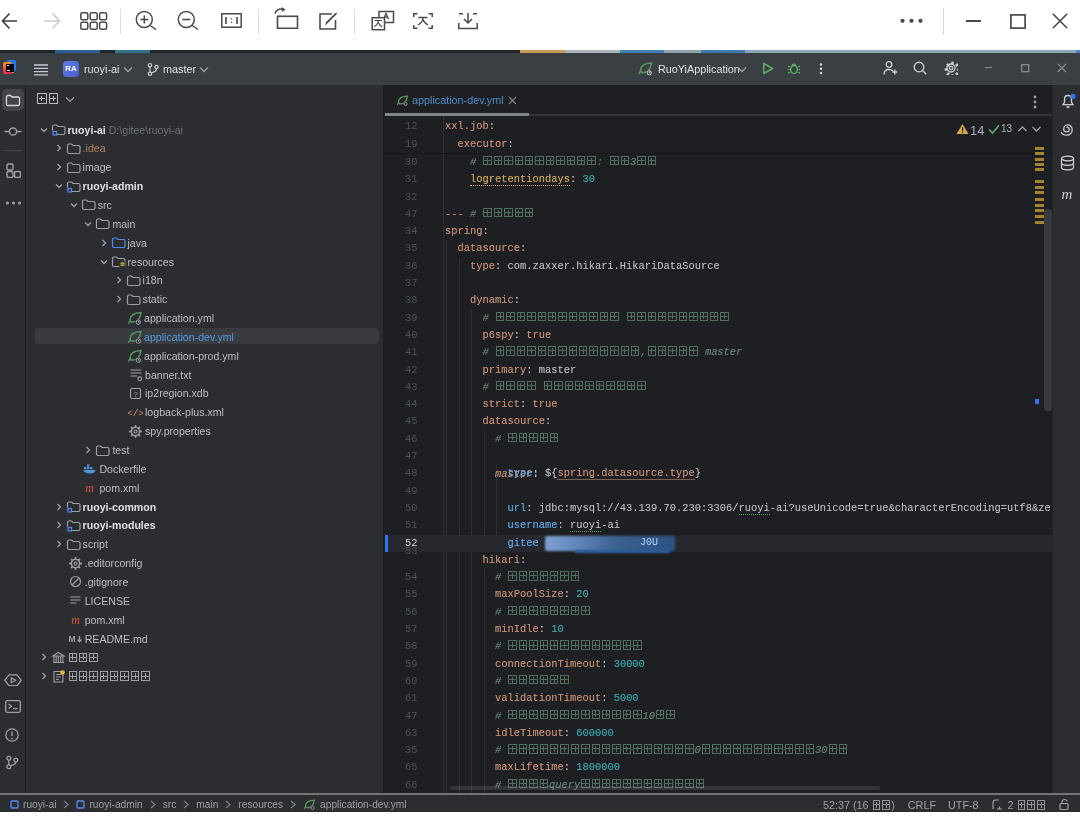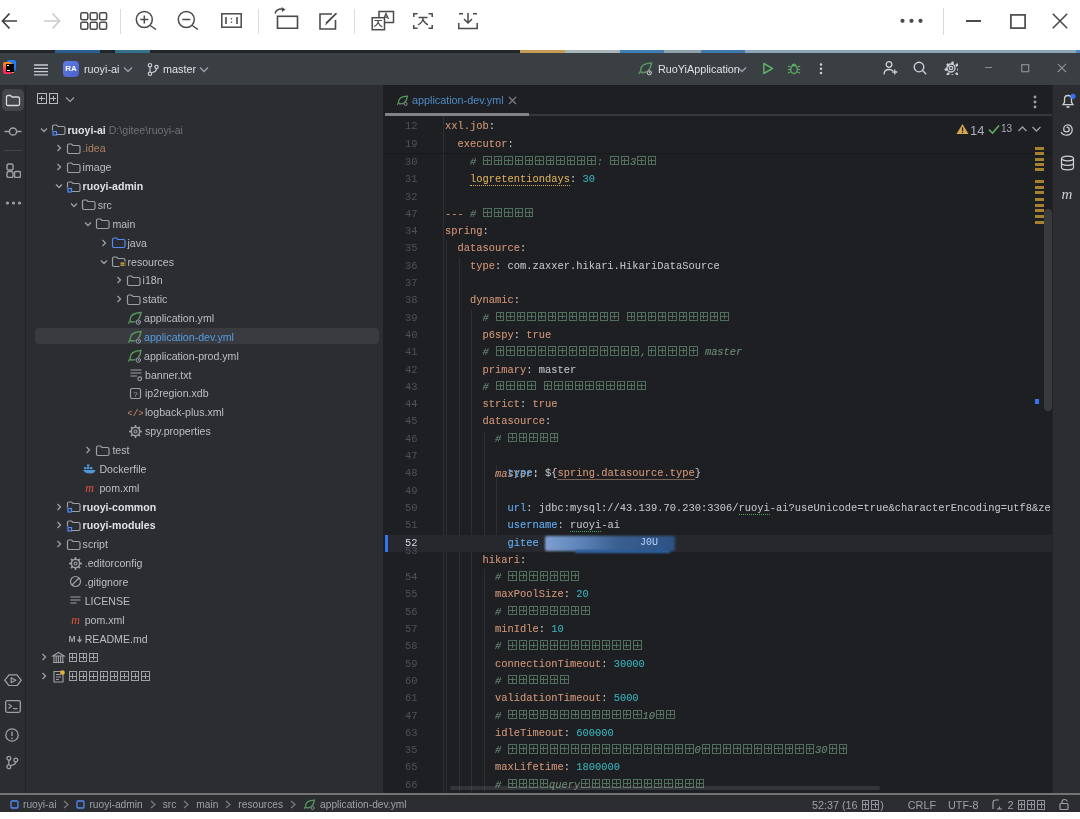--- a/index.html
+++ b/index.html
@@ -730,21 +730,21 @@
           </svg>resources<svg width="8" height="9" viewBox="0 0 8 9" style="margin:0 6px;flex:none">
             <path d="M2 1 L6 4.5 L2 8" stroke="#7a7e85" stroke-width="1.2" fill="none"></path>
           </svg><svg width="13" height="13" viewBox="0 0 16 16" style="margin:0 4px 0 0;flex:none">
             <path d="M14 2.5 C7.5 2.8 3.2 5.5 3.1 9.8 C3.1 10.8 3.6 11.6 4.3 12 C8.8 12.6 12.8 10.5 14 2.5 Z" fill="none" stroke="#57965c" stroke-width="1.6"></path>
             <path d="M3.6 10.8 Q1.8 11.6 1.6 13.6" fill="none" stroke="#57965c" stroke-width="1.5"></path>
             <circle cx="11.8" cy="12.2" r="2.6" fill="#2b2d30"></circle>
             <circle cx="11.8" cy="12.2" r="1.9" fill="none" stroke="#9da0a8" stroke-width="1"></circle>
           </svg>application-dev.yml</div>
         <div class="abs" style="right:10px;top:0;height:19px;display:flex;align-items:center;font-size:10.8px;color:#9da0a8;white-space:nowrap">
           <span>52:37 (16 <i class="z3"></i><i class="z3"></i>)</span>
-          <span style="margin-left:24px">CRLF</span>
+          <span style="margin-left:13px">CRLF</span>
           <span style="margin-left:12px">UTF-8</span>
           <svg width="13" height="13" viewBox="0 0 13 13" style="margin-left:12px">
             <path d="M2 11 V5 Q2 2 5 2 L8 2" fill="none" stroke="#9da0a8" stroke-width="1.2"></path>
             <path d="M6 11 H11 M8.5 8.5 V11" stroke="#9da0a8" stroke-width="1.2"></path>
           </svg>
           <span style="margin-left:4px">2 <i class="z3"></i><i class="z3"></i><i class="z3"></i></span>
           <svg width="12" height="13" viewBox="0 0 12 13" style="margin-left:12px">
             <rect x="2" y="5.5" width="8" height="6" rx="1" fill="none" stroke="#9da0a8" stroke-width="1.2"></rect>
             <path d="M4 5.5 V4 Q4 1.5 6.5 1.5 Q9 1.5 9 3.5" fill="none" stroke="#9da0a8" stroke-width="1.2"></path>
           </svg>

